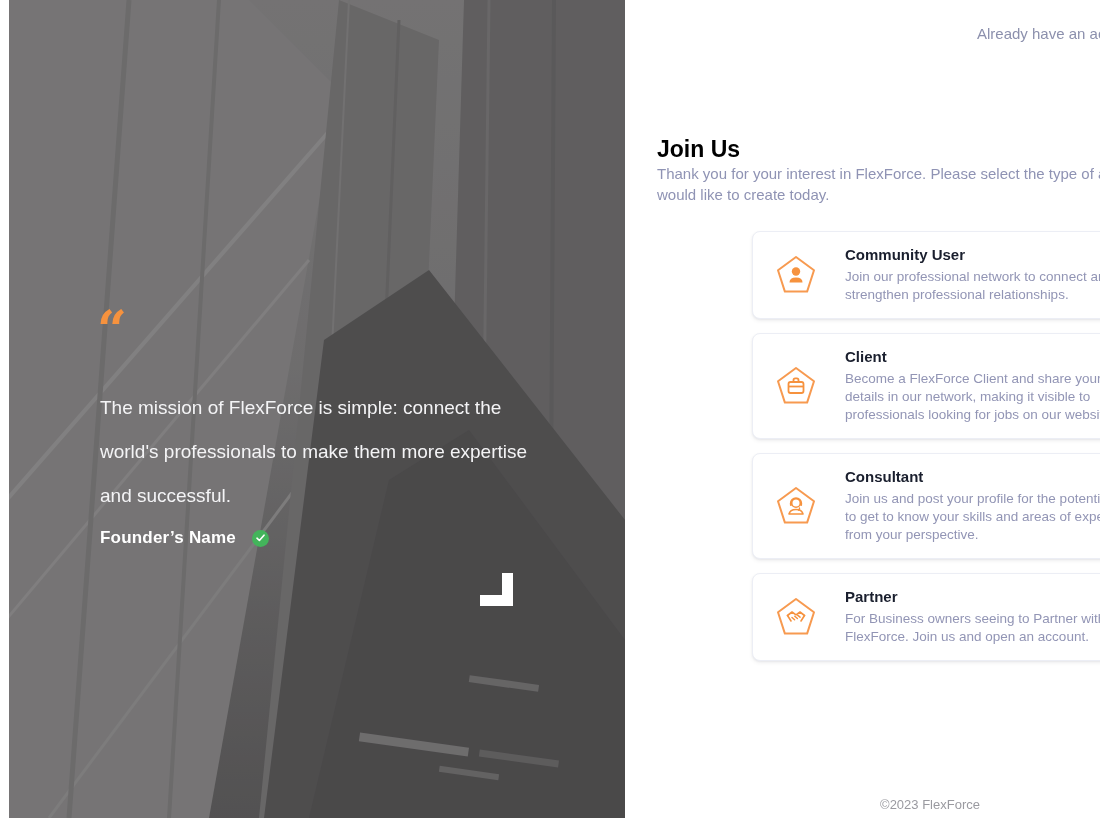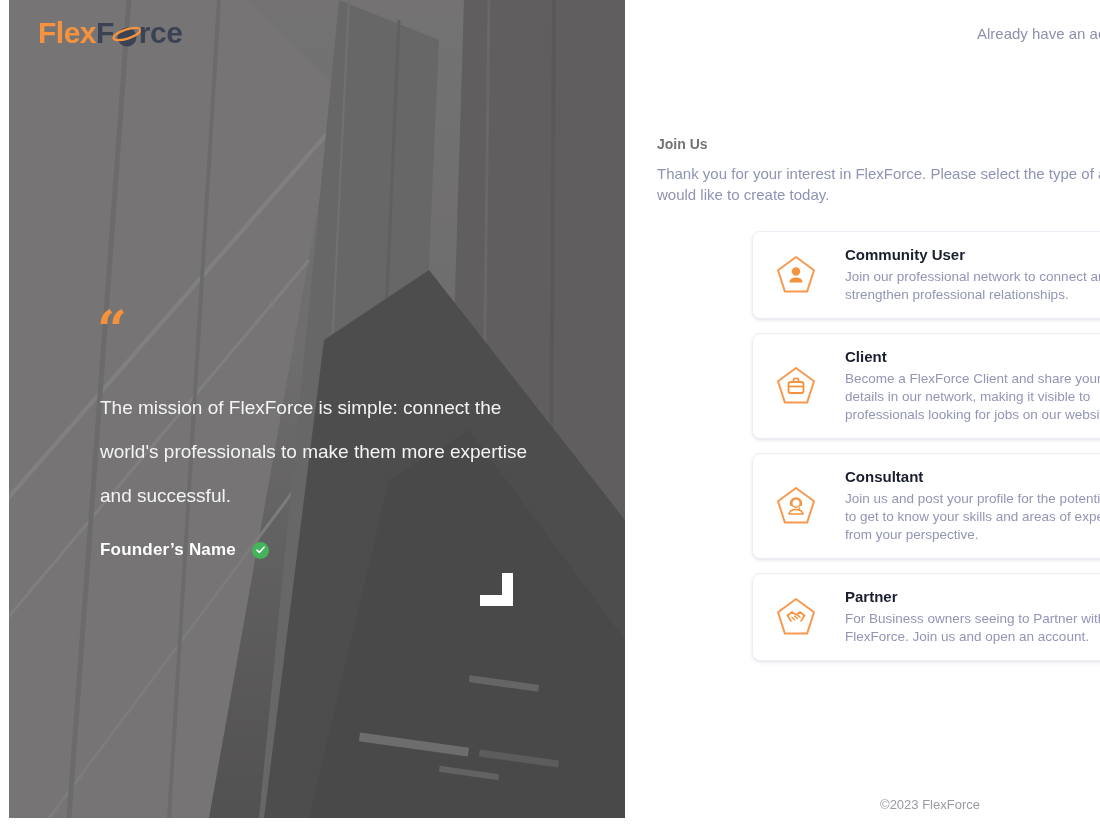--- a/index.html
+++ b/index.html
@@ -24,38 +24,38 @@
 
   .quote-mark {
     position:absolute; left:88px; top:300px; height:48px;
     font-family:"DejaVu Serif", serif; font-weight:700; font-size:52px;
     color:#F6923E; line-height:60px;
   }
   .quote-text {
     position:absolute; left:91px; top:386px; width:430px;
     color:#f4f4f6; font-size:19px; font-weight:500; line-height:44px;
   }
-  .founder-row { position:absolute; left:91px; top:528px; display:flex; align-items:center;margin-top:12px; }
+  .founder-row { position:absolute; left:91px; top:528px; display:flex; align-items:center; }
   .founder-name { color:#ffffff; font-size:17px; font-weight:700; letter-spacing:0.2px; }
   .verified-badge {
     width:17px; height:17px; border-radius:50%; background:#43B45B;
     margin-left:16px; display:flex; align-items:center; justify-content:center;
   }
   .verified-badge svg { overflow:hidden; }
   .corner-shape {
     position:absolute; left:471px; top:573px; width:33px; height:33px;
     border-right:11px solid #ffffff; border-bottom:11px solid #ffffff;
   }
 
   
   .already-link {
     position:absolute; left:977px; top:25px; white-space:nowrap;
     color:#8C90AD; font-size:15px; cursor:pointer;
   }
-  .join-title { position:absolute; left:657px; top:136px; font-size:14px; font-weight:700; color:#737373; }
+  .join-title { position:absolute; left:657px; top:136px; font-size:23px; font-weight:700; color:#000000; }
   .join-subtitle {
     position:absolute; left:657px; top:163px; width:565px;
     color:#8F93B4; font-size:15px; line-height:21px;
   }
   .cards { position:absolute; left:752px; top:231px; width:427px; display:flex; flex-direction:column; gap:14px; }
   .card {
     background:#ffffff; border:1px solid #ECEEF5; border-radius:8px;
     padding:14px 20px; display:flex; align-items:center; cursor:pointer;
     box-shadow:0 1px 2px rgba(16,24,40,0.05), 0 2px 4px rgba(16,24,40,0.06);
   }
@@ -100,29 +100,20 @@
     <polygon points="300,818 616,818 616,640 460,430 380,480" fill="#383637"></polygon>
 
     <rect x="350" y="740" width="110" height="9" fill="#6f6d6e" transform="rotate(8 405 744)"></rect>
     <rect x="460" y="680" width="70" height="7" fill="#636162" transform="rotate(8 495 683)"></rect>
     <rect x="430" y="770" width="60" height="6" fill="#5e5c5d" transform="rotate(8 460 773)"></rect>
     <rect x="470" y="755" width="80" height="7" fill="#555354" transform="rotate(8 510 758)"></rect>
 
     <rect x="0" y="0" width="616" height="818" fill="#6e6c6d" opacity="0.35"></rect>
   </svg>
 
-  <div class="logo">
-    <span class="flex">Flex</span>
-      <span class="navy">F</span>
-      <span class="globe"><svg width="24" height="26" viewBox="0 0 24 26">
-          <circle cx="12" cy="14" r="9.5" fill="#3A4254"></circle>
-          <ellipse cx="12" cy="11" rx="14" ry="4.6" fill="none" stroke="#F6923E" stroke-width="2.4" transform="rotate(-18 12 11)"></ellipse>
-        </svg></span>
-      <span class="navy">rce</span>
-  </div>
 
   <div class="quote-mark">“</div>
   <div class="quote-text">The mission of FlexForce is simple: connect the world's professionals to make them more expertise and successful.</div>
 
   <div class="founder-row">
     <span class="founder-name">Founder’s Name</span>
     <span class="verified-badge">
       <svg width="9" height="8" viewBox="0 0 9 8">
           <path d="M1 4.2 L3.4 6.5 L8 1.2" fill="none" stroke="#ffffff" stroke-width="1.6" stroke-linecap="round" stroke-linejoin="round"></path>
         </svg>

